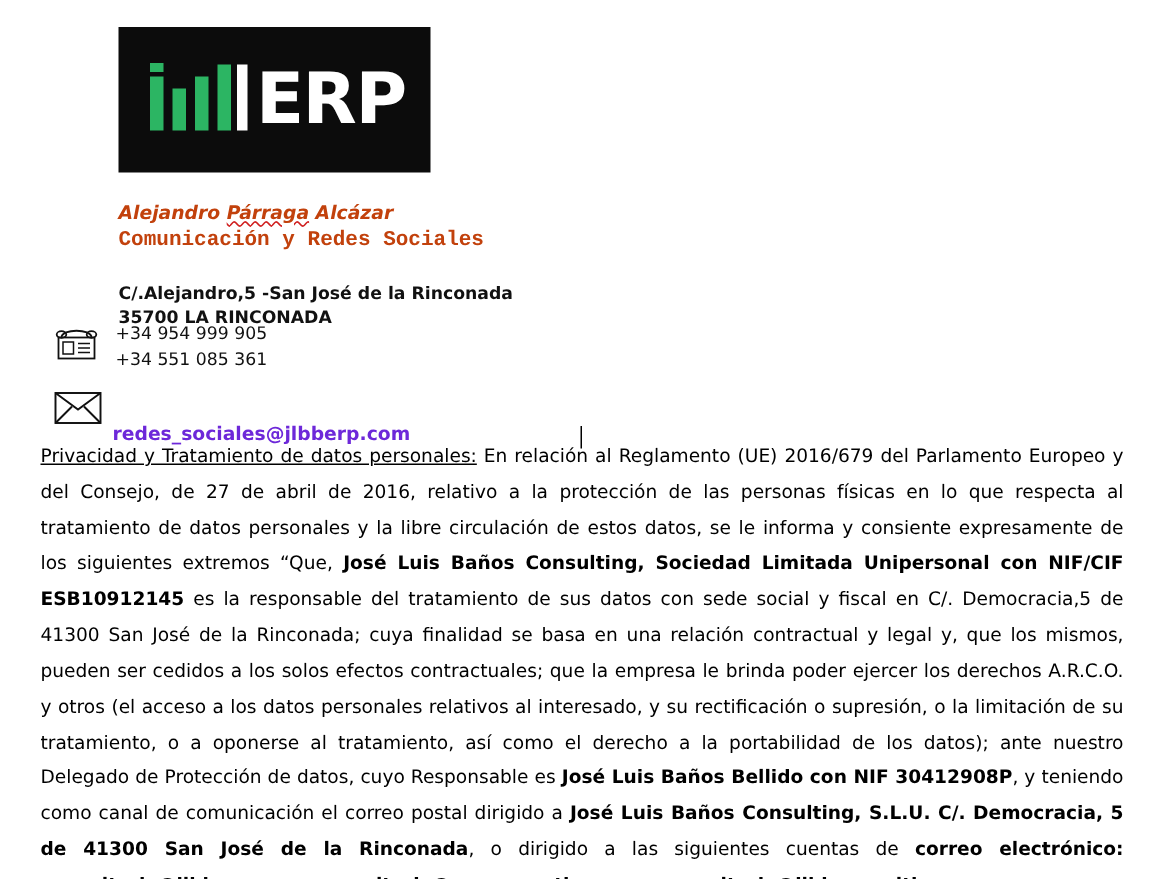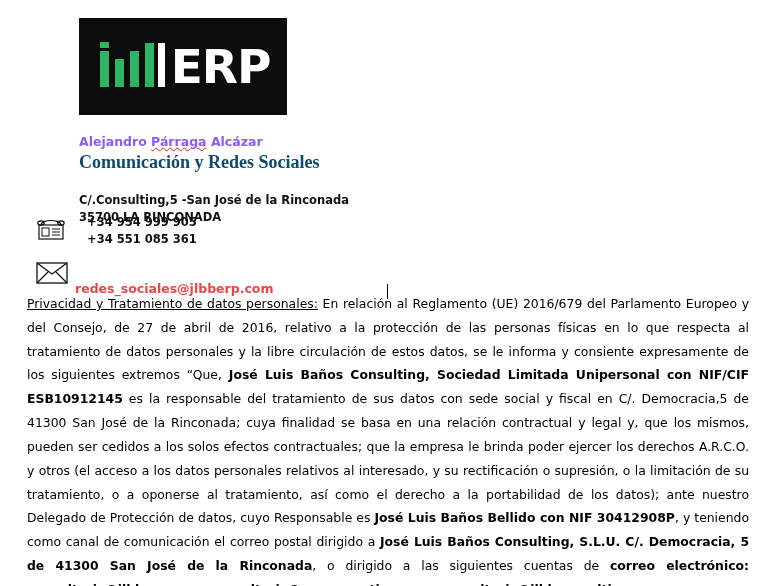--- a/index.html
+++ b/index.html
@@ -55,34 +55,35 @@
   .contact {
     position: absolute;
     left: 79px;
     top: 134px;
     width: 600px;
   }
   .name {
     font-family: "DejaVu Sans", sans-serif;
     font-size: 12.5px;
     font-weight: 700;
-    color: #8b5cf6;
+    color: #c2410c;
     line-height: 1.25;
+    font-style: italic;
   }
   .name .misspelled {
     text-decoration: underline;
     text-decoration-style: wavy;
     text-decoration-color: #d02020;
     text-decoration-thickness: 1px;
   }
   .role {
-    font-family: Liberation Serif, serif;
-    font-size: 18px;
-    font-weight: 700;
-    color: #0c4a6e;
+    font-family: Liberation Mono, monospace;
+    font-size: 14px;
+    font-weight: 700;
+    color: #c2410c;
     line-height: 1.3;
     margin-top: 1px;
   }
   .addr {
     margin-top: 18px;
     font-family: "DejaVu Sans", sans-serif;
     font-size: 11.5px;
     font-weight: 700;
     color: #111111;
     line-height: 1.45;
@@ -95,24 +96,24 @@
     width: 420px;
     display: flex;
     align-items: flex-start;
   }
   .phone-icon {
     width: 34px;
     flex: 0 0 34px;
     padding-top: 3px;
   }
   .phone-nums {
-    margin-left: 17px;
+    margin-left: 7px;
     font-family: "DejaVu Sans", sans-serif;
     font-size: 11.5px;
-    font-weight: 700;
+    font-weight: 400;
     color: #111111;
     line-height: 1.45;
   }
 
   .mail-row {
     position: absolute;
     left: 36px;
     top: 253px;
     width: 480px;
     display: flex;
@@ -120,21 +121,21 @@
   }
   .mail-icon {
     width: 34px;
     flex: 0 0 34px;
   }
   .mail-text {
     margin-left: 5px;
     font-family: "DejaVu Sans", sans-serif;
     font-size: 12.5px;
     font-weight: 700;
-    color: #ef4444;
+    color: #6d28d9;
     margin-top: 28px;
   }
 
   
   .legal {
     position: absolute;
     left: 27px;
     top: 292px;
     width: 722px;
     font-family: "DejaVu Sans", sans-serif;
@@ -174,21 +175,21 @@
         <rect x="62" y="4" width="7" height="44" fill="#ffffff"></rect>
       </svg>
       <span class="logo-text">ERP</span>
     </div>
   </div>
 
   <div class="contact">
     <div class="name"><span>Alejandro </span><span class="misspelled">Párraga</span><span> Alcázar</span></div>
     <div class="role">Comunicación y Redes Sociales</div>
     <div class="addr">
-      <div>C/.Consulting,5 -San José de la Rinconada</div>
+      <div>C/.Alejandro,5 -San José de la Rinconada</div>
       <div>35700 LA RINCONADA</div>
     </div>
   </div>
 
   <div class="phone-row">
     <div class="phone-icon">
       <svg width="30" height="24" viewBox="0 0 30 24">
         <rect x="3" y="8" width="24" height="14" fill="none" stroke="#111" stroke-width="1.2"></rect>
         <rect x="6" y="11" width="7" height="8" fill="none" stroke="#111" stroke-width="1"></rect>
         <line x1="16" y1="12" x2="24" y2="12" stroke="#111" stroke-width="1"></line>

